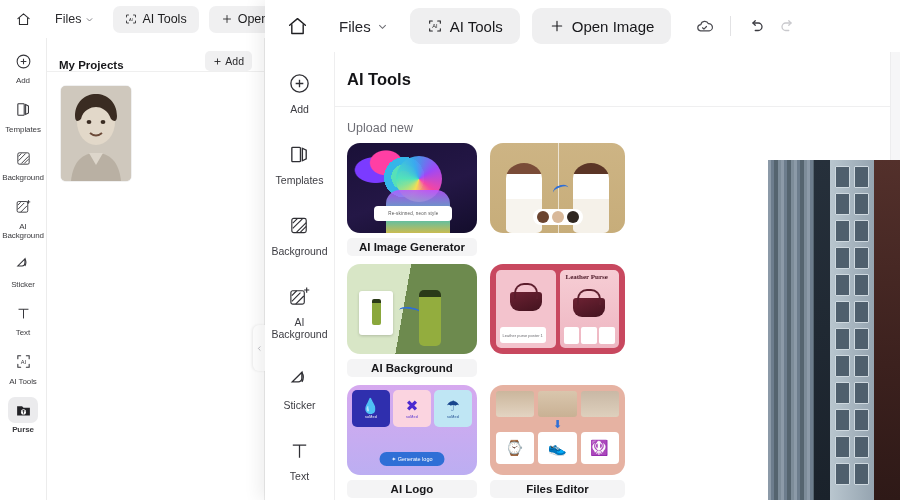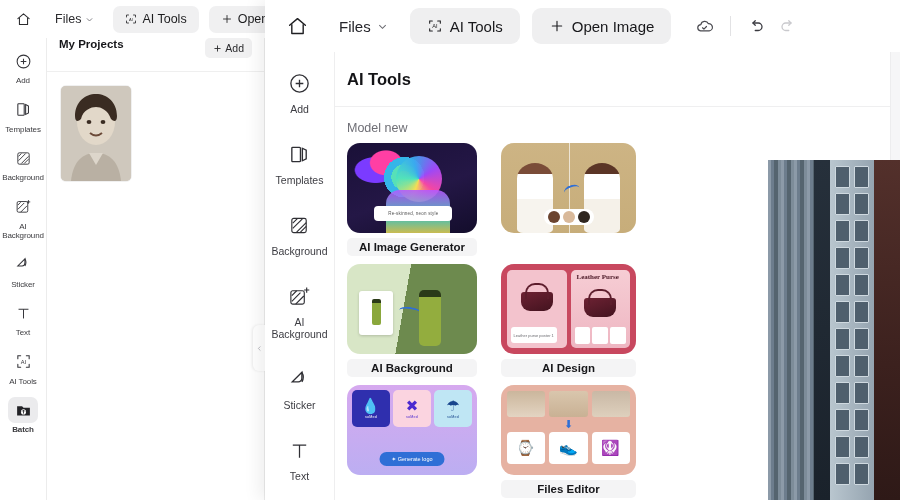--- a/index.html
+++ b/index.html
@@ -114,21 +114,21 @@
   .bg-projects {
     position: absolute;
     left: 47px; top: 38px;
     width: 218px; height: 462px;
     background: #ffffff;
     border-right: 1px solid #ececec;
   }
   .bg-projects-head {
     height: 34px;
     display: flex;
-    align-items: flex-start;
+    align-items: flex-end;
     justify-content: space-between;
     padding: 0 12px 0 12px;
     border-bottom: 1px solid #efefef;
   }
   .bg-projects-title {
     font-size: 11.5px;
     font-weight: bold;
     color: #17171a;
   }
   .add-btn {
@@ -288,21 +288,21 @@
   }
   .panel-sub {
     font-size: 12.5px;
     color: #6e6e75;
     padding: 14px 0 8px 12px;
   }
 
   .cards {
     display: grid;
     grid-template-columns: 130px 135px;
-    gap: 8px 24px;
+    gap: 8px 13px;
     padding-left: 12px;
   }
   .card { cursor: pointer; }
   .card-img {
     width: 100%;
     height: 90px;
     border-radius: 13px;
     overflow: hidden;
     position: relative;
   }
@@ -643,21 +643,21 @@
       </div>
 
       <div class="rail-item active">
         <span class="rail-glyph">
           <svg width="17" height="17" viewBox="0 0 24 24" fill="#232327">
               <path d="M3 6h7l2 2h9v11H3z"></path>
               <circle cx="12" cy="14" r="3.6" fill="#fff"></circle>
               <path d="M12 11.6v4.8M10 13.4l2-2 2 2" stroke="#232327" stroke-width="1.2" fill="none"></path>
             </svg>
         </span>
-        <span class="rail-label">Batch</span>
+        <span class="rail-label">Purse</span>
       </div>
 
     </div>
 
     <div class="bg-projects">
       <div class="bg-projects-head">
         <span class="bg-projects-title">My Projects</span>
         <span class="add-btn">
           <svg width="9" height="9" viewBox="0 0 24 24" fill="none" stroke="#2a2a2d" stroke-width="2.4" stroke-linecap="round">
               <path d="M12 5v14M5 12h14"></path>
@@ -802,21 +802,21 @@
         </span>
         <span class="fgr-label">Text</span>
       </div>
 
     </div>
 
     <div class="fg-panel">
       <div class="panel-head">
         <span class="panel-title">AI Tools</span>
       </div>
-      <div class="panel-sub">Model new</div>
+      <div class="panel-sub">Upload new</div>
 
       <div class="cards">
 
         <div class="card">
           <div class="card-img art-astro">
             <div class="astro-helmet"></div>
             <div class="astro-body"></div>
             <div class="astro-chip">Re-skinned, neon style</div>
           </div>
           <div class="card-label">AI Image Generator</div>
@@ -860,21 +860,20 @@
             <div class="design-right">
               <div class="design-title">Leather Purse</div>
               <div class="purse" style="top:36%"></div>
               <div class="design-thumbs">
                 <span class="dthumb"></span>
                   <span class="dthumb"></span>
                   <span class="dthumb"></span>
               </div>
             </div>
           </div>
-          <div class="card-label">AI Design</div>
         </div>
 
         <div class="card">
           <div class="card-img art-logo">
             <div class="logo-grid">
               <div class="logo-cell" style="background:#2f2fae;color:#fff">
                 <span class="mark">💧</span>
                 <span class="txt">soMed</span>
               </div>
               <div class="logo-cell" style="background:#fbd4e0;color:#4b2ad0">
@@ -883,20 +882,21 @@
               </div>
               <div class="logo-cell" style="background:#bfe6f4;color:#18458c">
                 <span class="mark">☂</span>
                 <span class="txt">soMed</span>
               </div>
             </div>
             <div class="logo-btn">
               ✦ <span>Generate logo</span>
             </div>
           </div>
+          <div class="card-label">AI Logo</div>
         </div>
 
         <div class="card">
           <div class="card-img art-batch">
             <div class="batch-row">
               <div class="batch-top-cell" style="background:linear-gradient(180deg,#cbb69c,#e3d4c2)"></div>
               <div class="batch-top-cell" style="background:linear-gradient(180deg,#d9c6ad,#c9b194)"></div>
               <div class="batch-top-cell" style="background:linear-gradient(180deg,#c9b8a5,#ded0bd)"></div>
             </div>
             <div class="batch-arrow">⬇</div>

